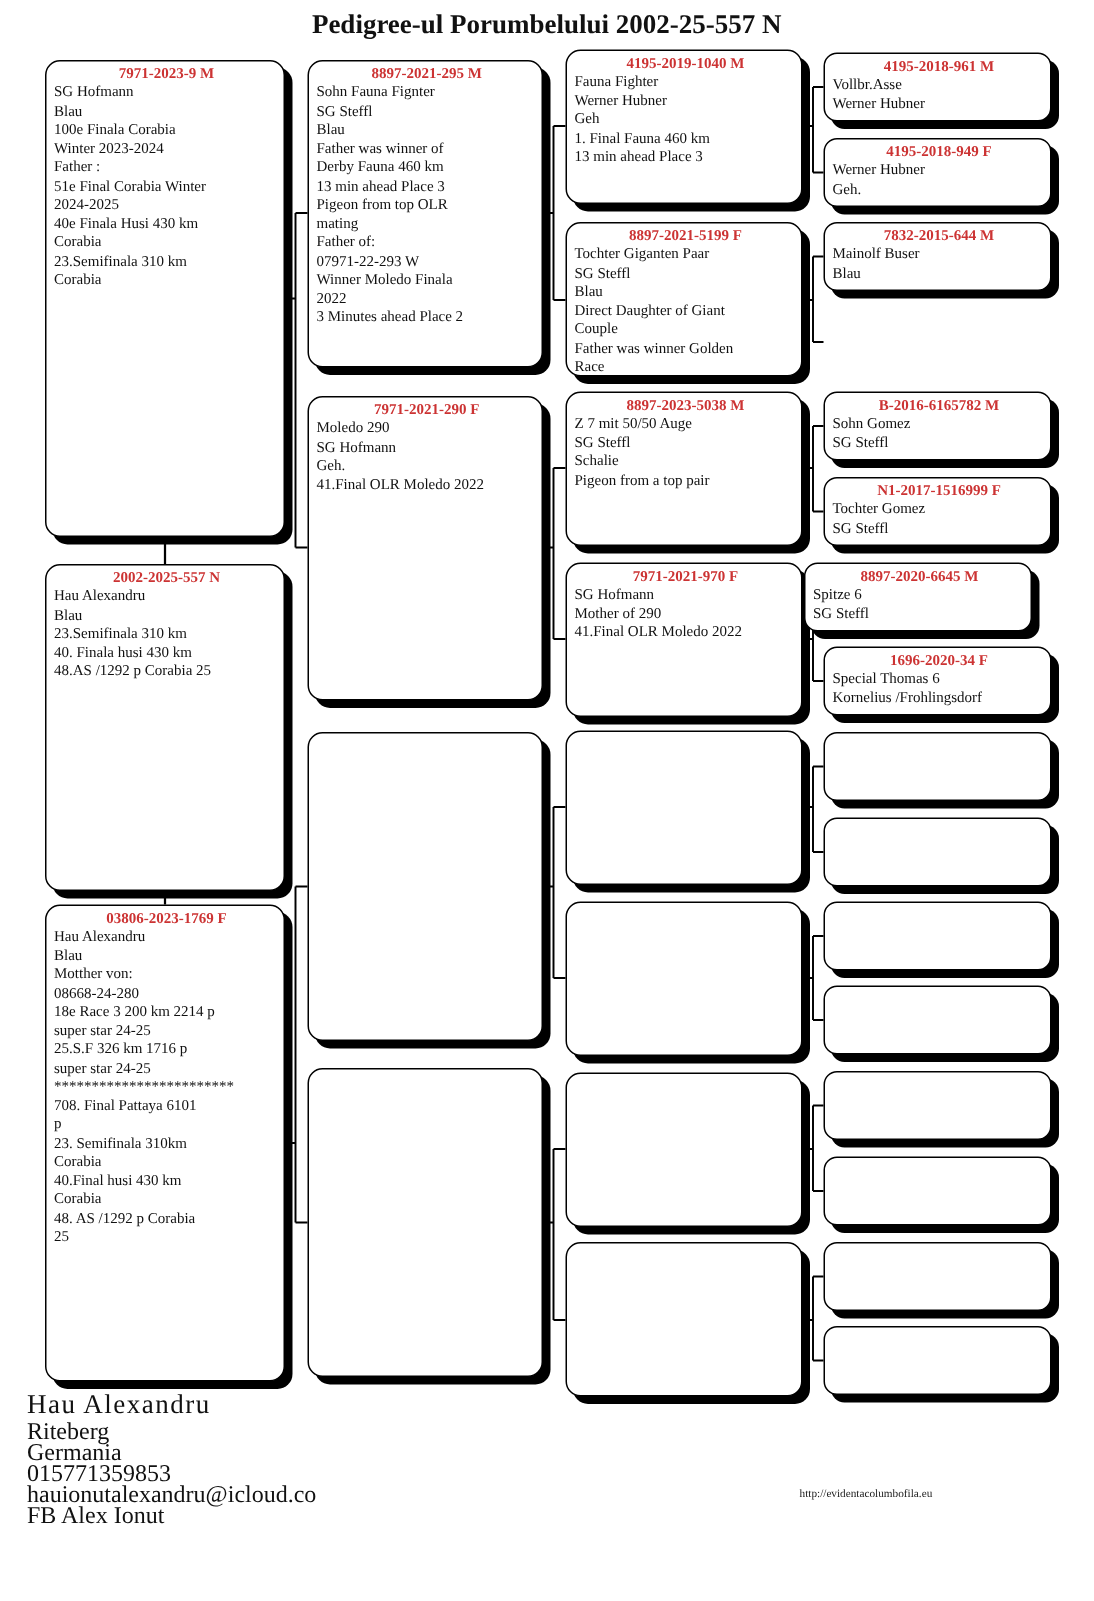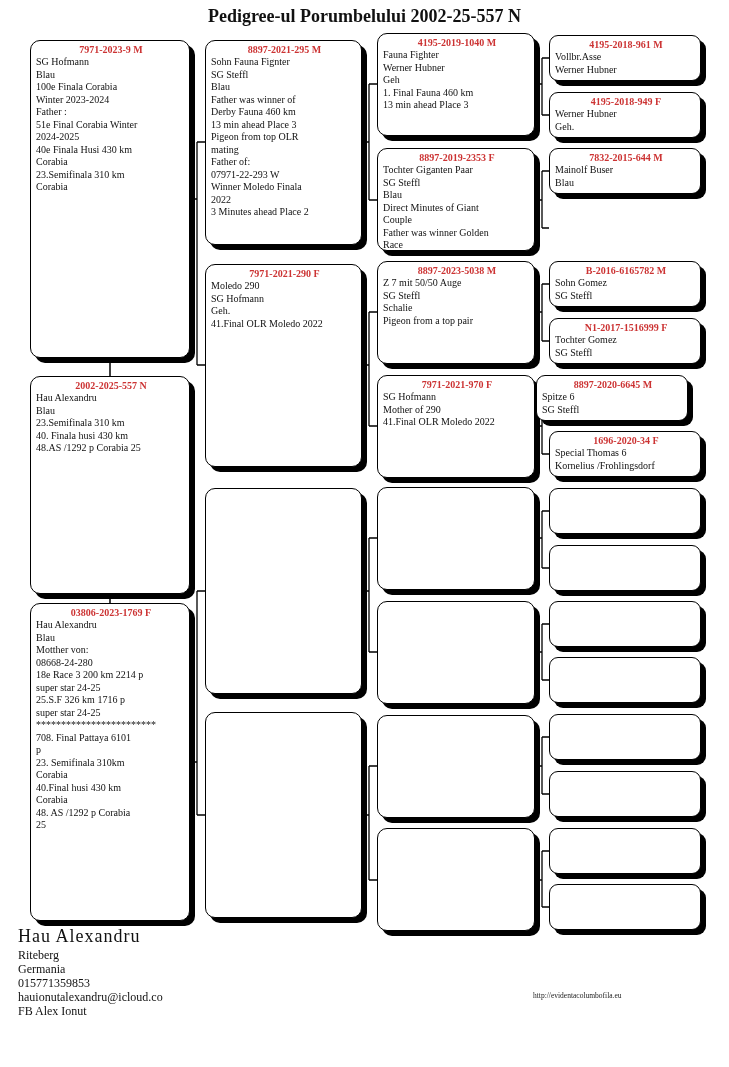--- a/index.html
+++ b/index.html
@@ -41,21 +41,21 @@
     font-size:10px;
     line-height:12.5px;
     white-space:pre-line;
   }
   .footer-name{
     position:absolute;left:18px;top:926px;
     font-size:18px;color:#111;letter-spacing:1px;
   }
   .footer-lines{
     position:absolute;left:18px;top:948px;
-    font-size:12px;line-height:14px;color:#111;
+    font-size:16px;line-height:14px;color:#111;
     white-space:pre-line;
   }
   .footer-site{
     position:absolute;left:533px;top:991px;
     font-size:7.5px;color:#222;
   }
 </style>
 </head>
 <body>
 
@@ -152,25 +152,25 @@
 
   <div class="pbox" style="left:377px;top:33px;width:158px;height:103px">
     <div class="pbox-id">4195-2019-1040 M</div>
     <div class="pbox-text">Fauna Fighter
 Werner Hubner
 Geh
 1. Final Fauna 460 km
 13 min ahead Place 3</div>
   </div>
   <div class="pbox" style="left:377px;top:148px;width:158px;height:103px">
-    <div class="pbox-id">8897-2019-2353 F</div>
+    <div class="pbox-id">8897-2021-5199 F</div>
     <div class="pbox-text">Tochter Giganten Paar
 SG Steffl
 Blau
-Direct Minutes of Giant
+Direct Daughter of Giant
 Couple
 Father was winner Golden
 Race</div>
   </div>
   <div class="pbox" style="left:377px;top:261px;width:158px;height:103px">
     <div class="pbox-id">8897-2023-5038 M</div>
     <div class="pbox-text">Z 7 mit 50/50 Auge
 SG Steffl
 Schalie
 Pigeon from a top pair</div>

